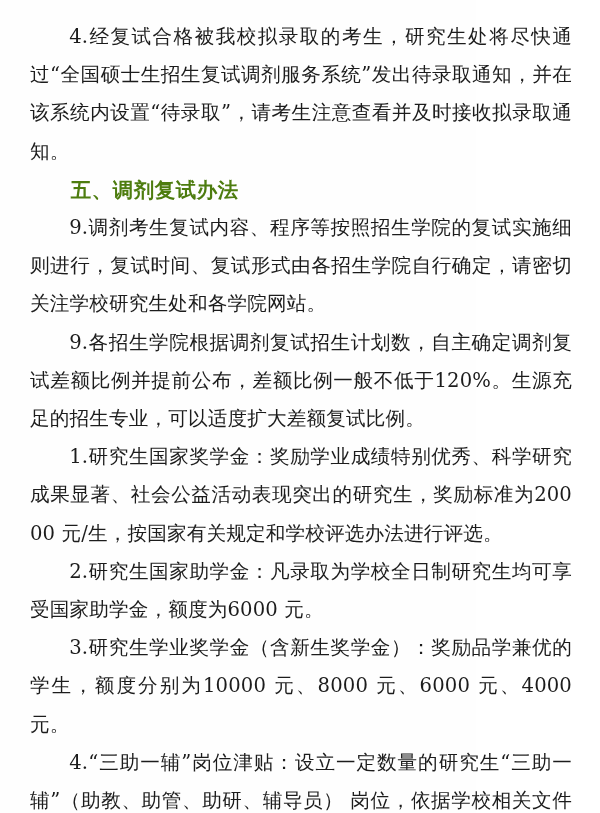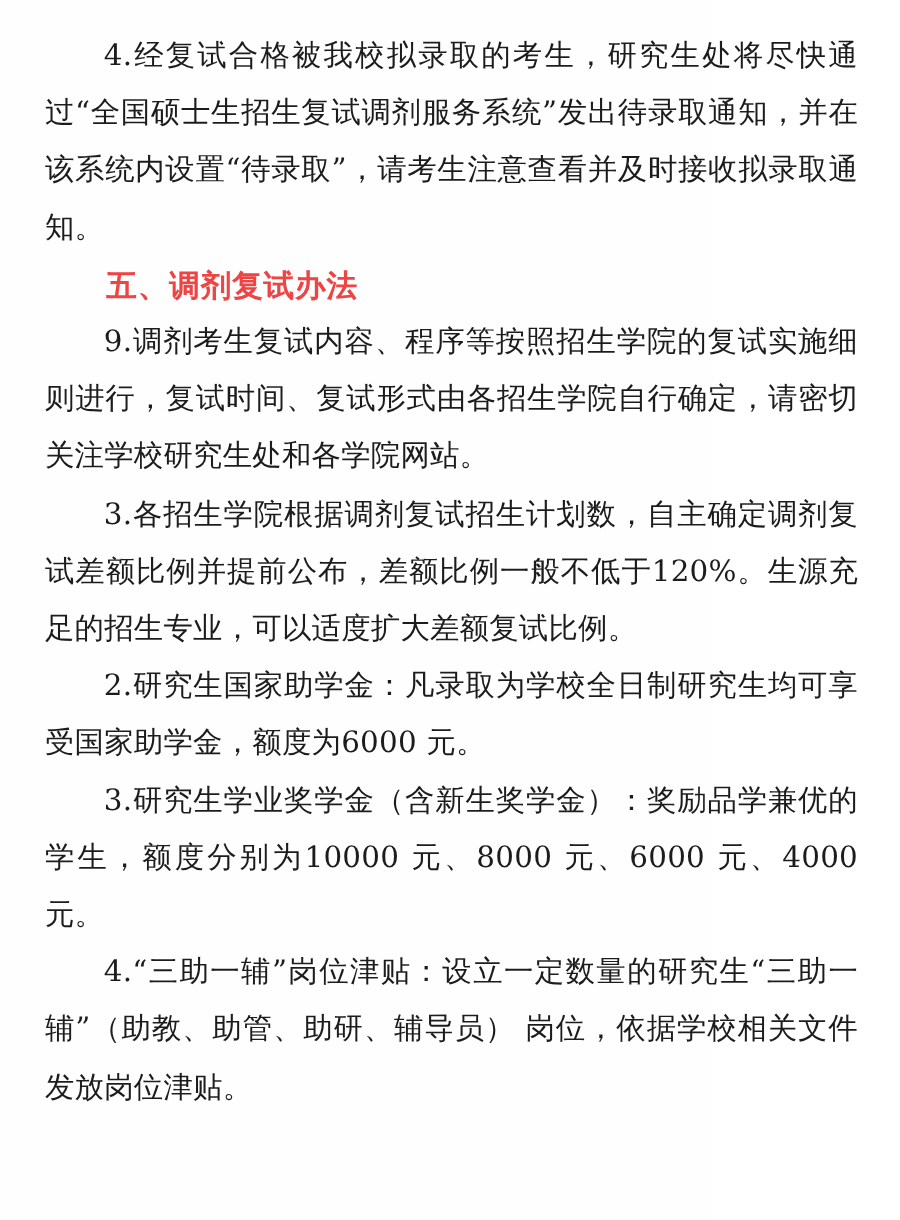--- a/index.html
+++ b/index.html
@@ -47,39 +47,40 @@
   }
   
   .heading {
     font-family: "DejaVu Sans", "Liberation Sans", sans-serif;
     font-size: 20.4px;
     line-height: 38.2px;
     font-weight: 700;
     text-indent: 2em;
     text-align: left;
     margin: 0;
-    color: #ef4444;
+    color: #4d7c0f;
     letter-spacing: 0.6px;
   }
 </style>
 </head>
 <body>
 
 <div class="page">
   <div class="doc-body">
 
     <p class="para">4.经复试合格被我校拟录取的考生，研究生处将尽快通过“全国硕士生招生复试调剂服务系统”发出待录取通知，并在该系统内设置“待录取”，请考生注意查看并及时接收拟录取通知。</p>
 
     <h2 class="heading">五、调剂复试办法</h2>
 
     <p class="para">9.调剂考生复试内容、程序等按照招生学院的复试实施细则进行，复试时间、复试形式由各招生学院自行确定，请密切关注学校研究生处和各学院网站。</p>
 
-    <p class="para">3.各招生学院根据调剂复试招生计划数，自主确定调剂复试差额比例并提前公布，差额比例一般不低于120%。生源充足的招生专业，可以适度扩大差额复试比例。</p>
+    <p class="para">9.各招生学院根据调剂复试招生计划数，自主确定调剂复试差额比例并提前公布，差额比例一般不低于120%。生源充足的招生专业，可以适度扩大差额复试比例。</p>
 
 
+    <p class="para">1.研究生国家奖学金：奖励学业成绩特别优秀、科学研究成果显著、社会公益活动表现突出的研究生，奖励标准为20000 元/生，按国家有关规定和学校评选办法进行评选。</p>
 
     <p class="para">2.研究生国家助学金：凡录取为学校全日制研究生均可享受国家助学金，额度为6000 元。</p>
 
     <p class="para">3.研究生学业奖学金（含新生奖学金）：奖励品学兼优的学生，额度分别为10000 元、8000 元、6000 元、4000 元。</p>
 
     <p class="para">4.“三助一辅”岗位津贴：设立一定数量的研究生“三助一辅”（助教、助管、助研、辅导员） 岗位，依据学校相关文件发放岗位津贴。</p>
 
   </div>
 </div>
 

